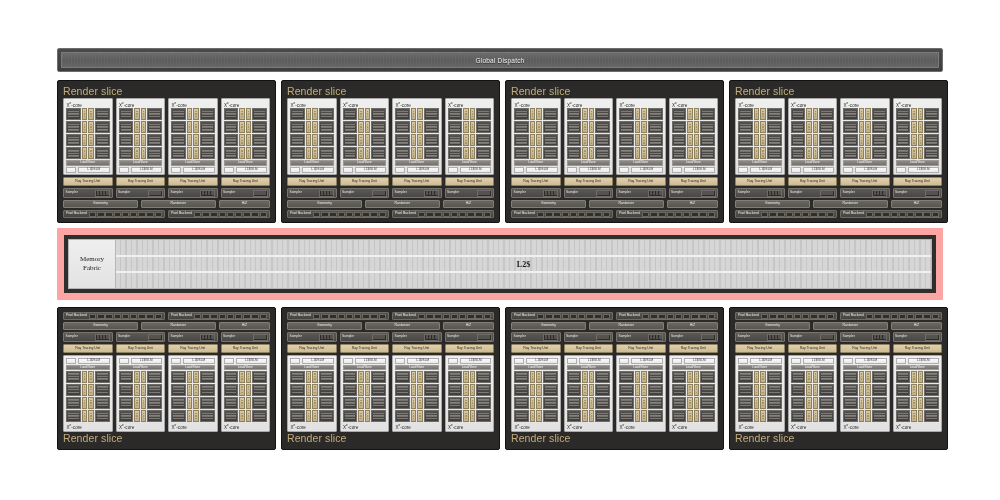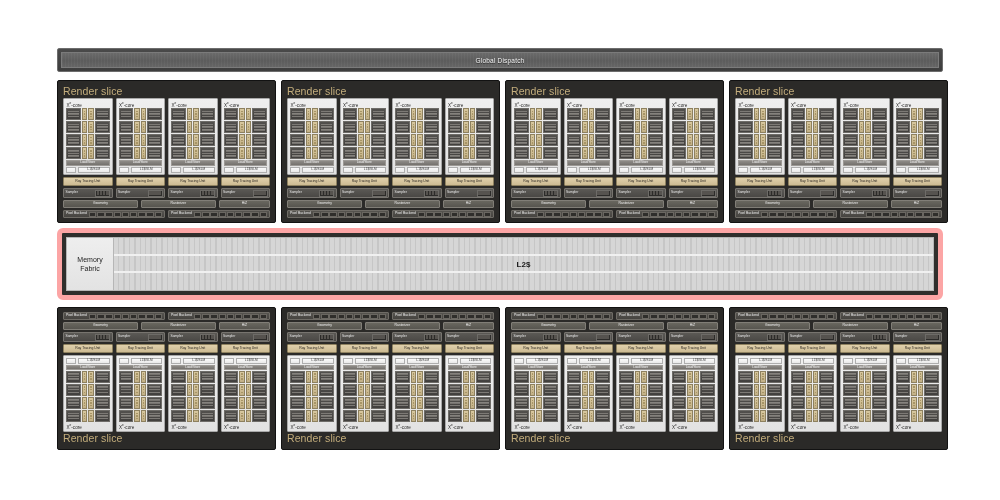--- a/index.html
+++ b/index.html
@@ -164,24 +164,25 @@
     padding: 0 2px;
   }
   .pb-cell span { font-size: 3.3px; color: #ededed; line-height: 1; white-space: nowrap; }
   .pb-seg { flex: 1 1 auto; height: 5px; display: flex; gap: .8px; }
   .pb-seg i { flex: 1 1 0; background: #2f2e2b; border: .4px solid #6a6761; display: block; }
 
   
   .fabric {
     position: absolute; left: 57px; top: 228px; width: 886px; height: 72px;
     background: #2f2e2c;
-    border: 5px solid #fca5a5;
-    border-radius: 6px;
+    border: 7px solid #fca5a5;
+    border-radius: 1px;
     padding: 4px;
     display: flex;
+    font-family: Liberation Serif, serif;
   }
   .fabric-label {
     flex: 0 0 48px;
     background: linear-gradient(180deg,#eeeeee,#e3e3e3);
     border: 1px solid #b6b6b6;
     display: flex; flex-direction: column;
     align-items: center; justify-content: center;
     font-size: 7px; color: #1d1d1d; line-height: 9px;
   }
   .l2 {

